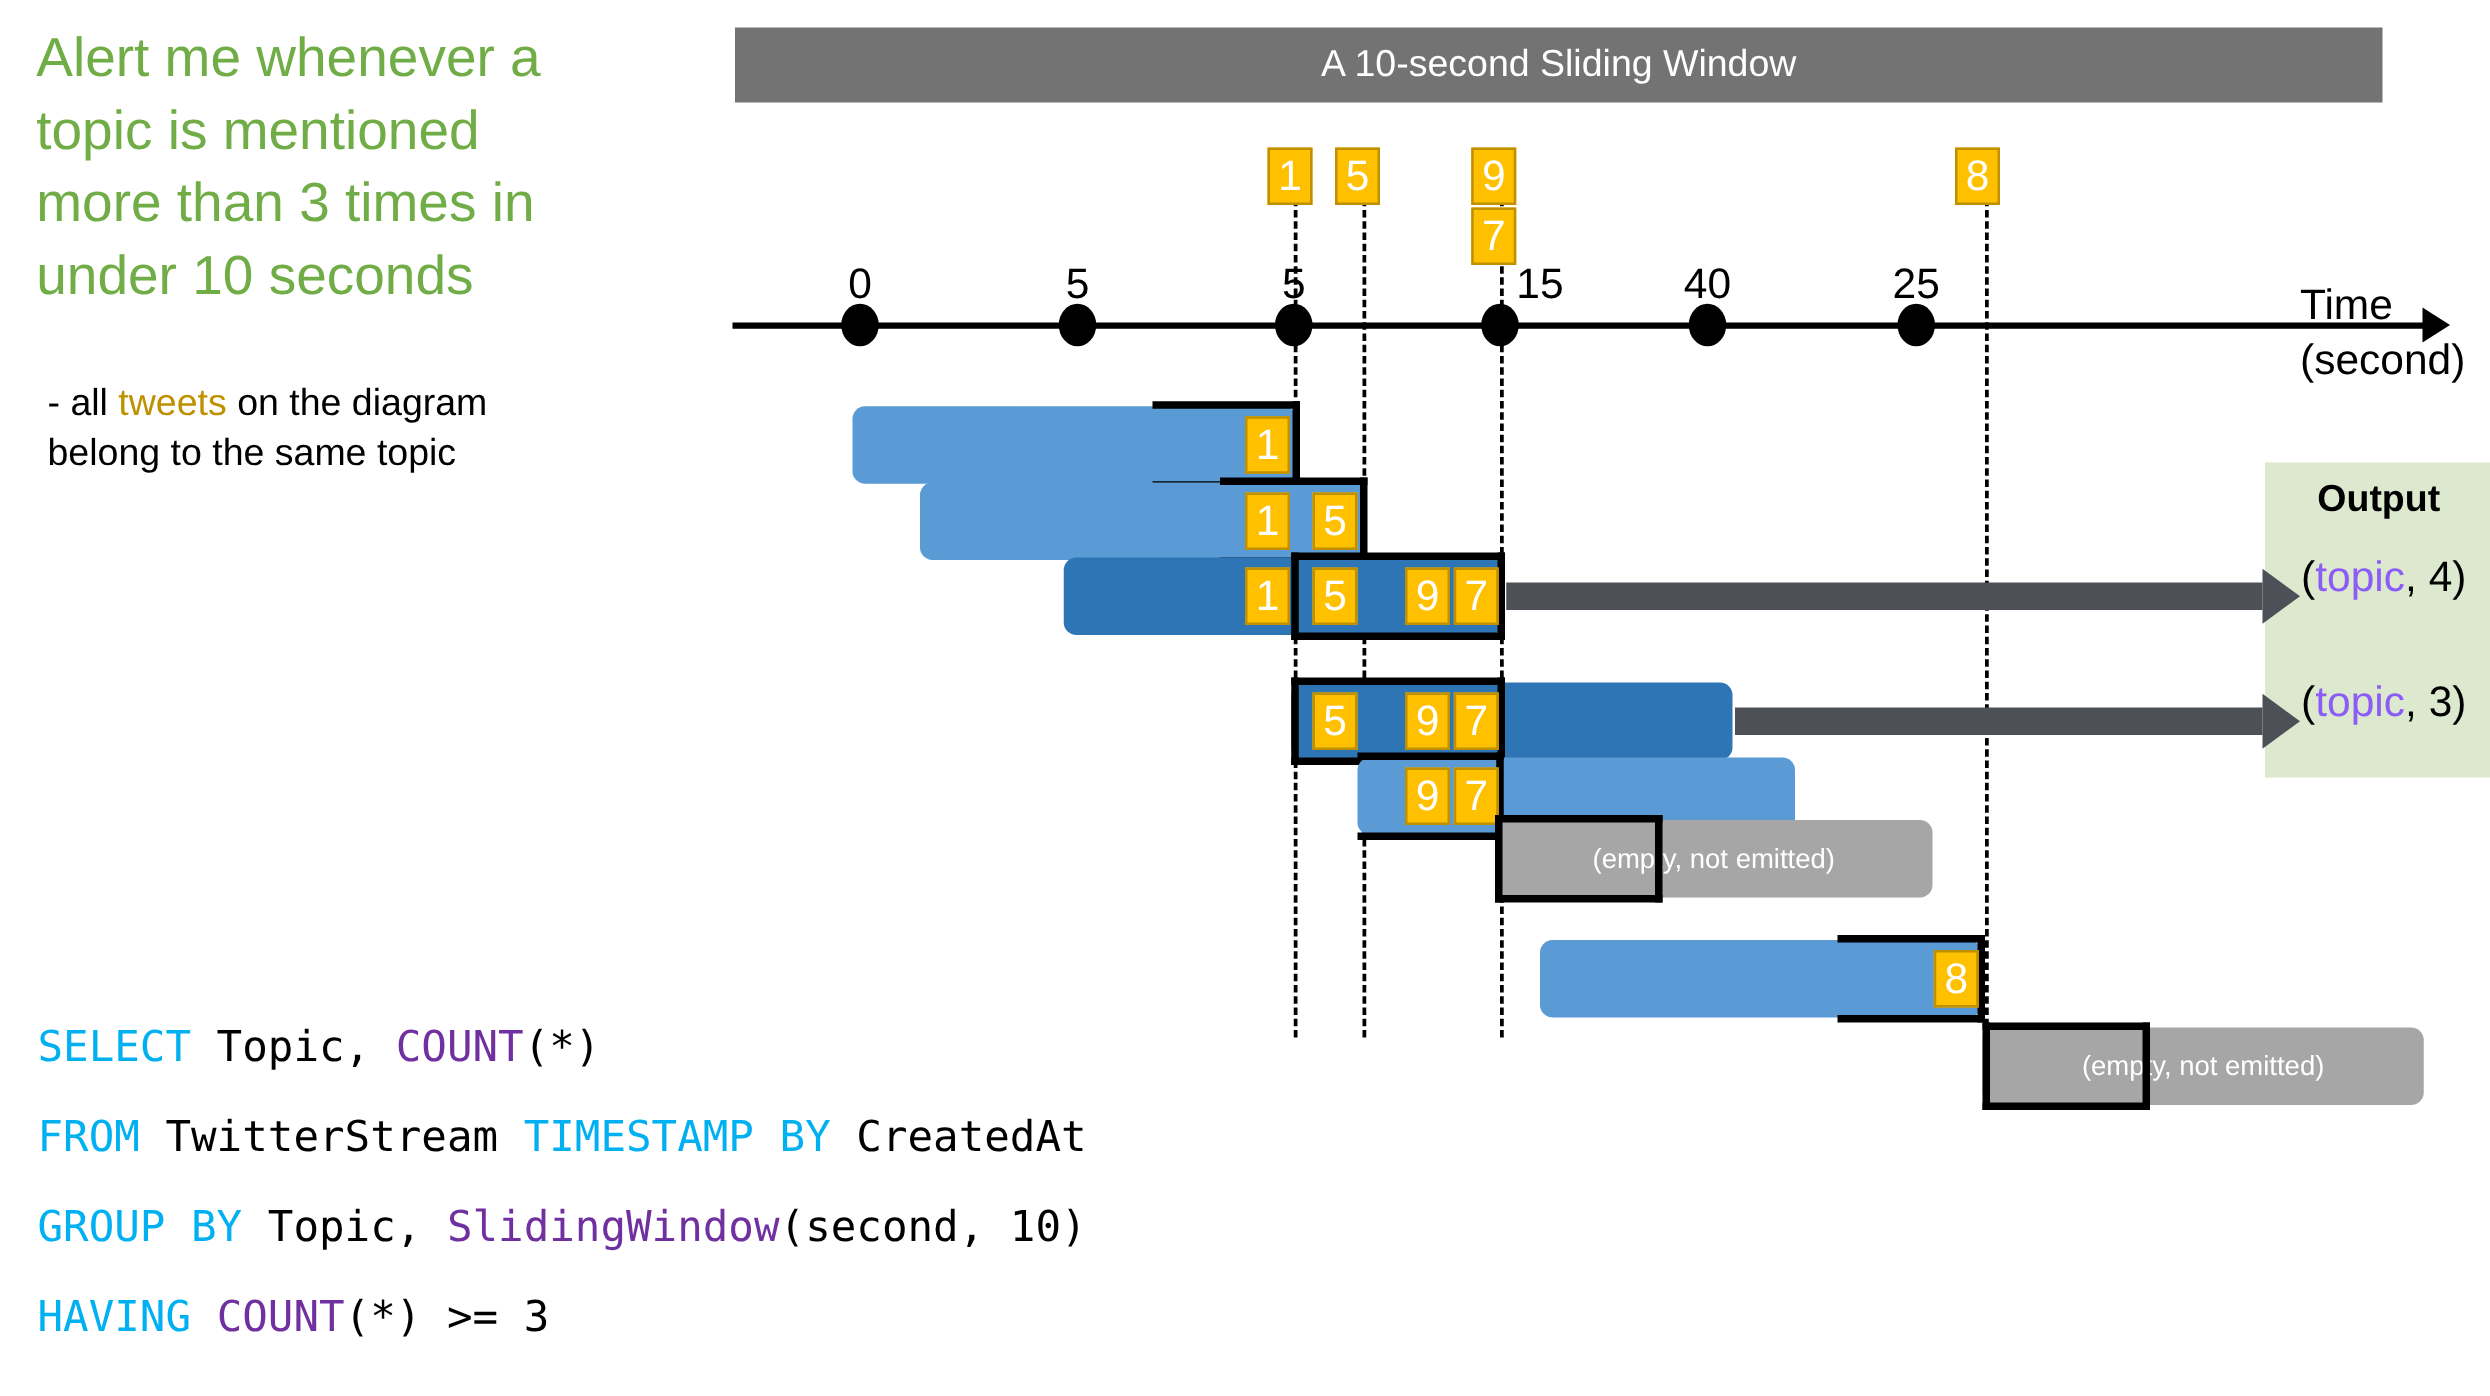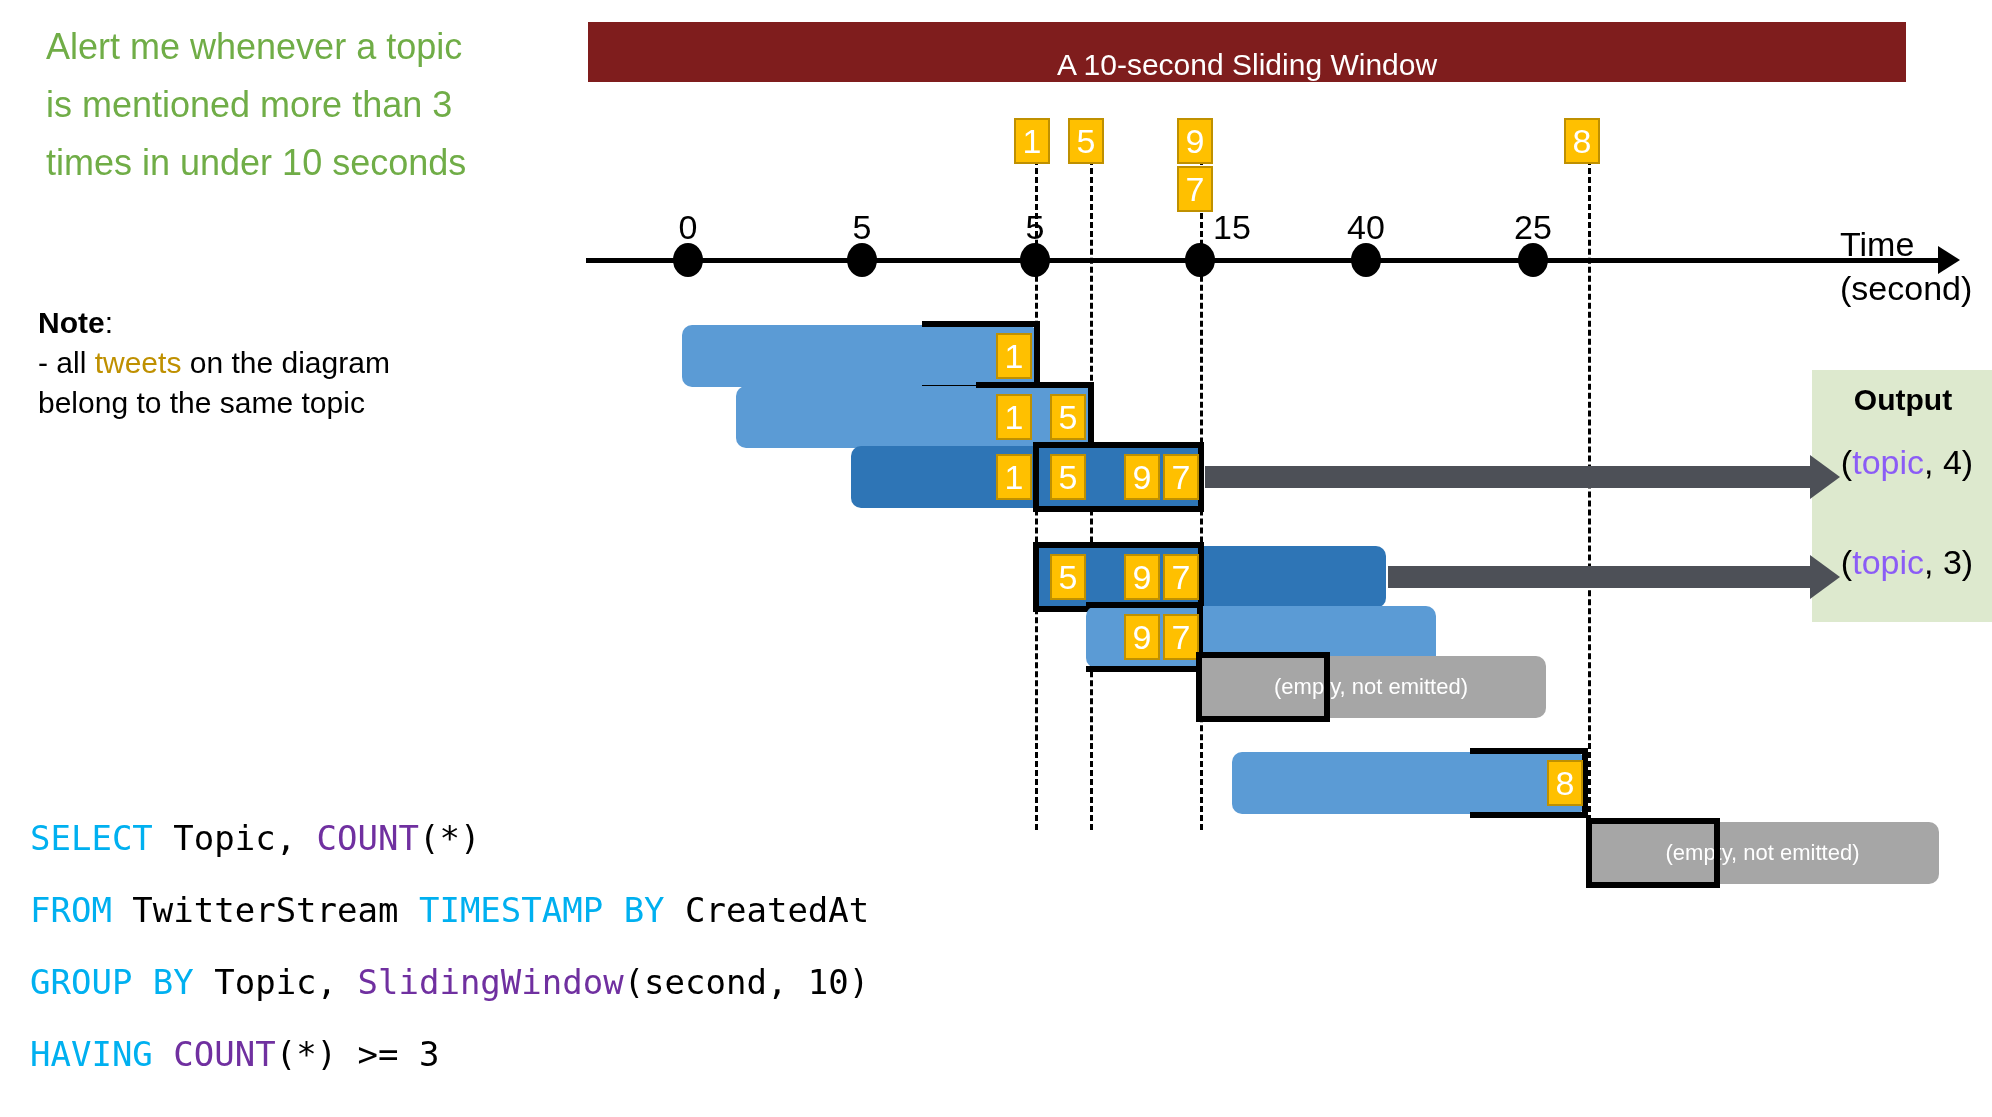--- a/index.html
+++ b/index.html
@@ -7,22 +7,22 @@
     width:1992px;height:1117px;
     background:#ffffff;
     font-family:"Liberation Sans", sans-serif;
     position:relative;
     overflow:hidden;
   }
   .abs{position:absolute;}
 
   
   #headline{
-    left:46px;top:18px;width:440px;
-    font-size:36px;line-height:58px;
+    left:29px;top:18px;width:440px;
+    font-size:44px;line-height:58px;
     color:#70AD47;
   }
   #note-block{
     left:38px;top:303px;width:430px;
     font-size:30px;line-height:40px;color:#000;
   }
   #note-title{font-weight:bold;}
   .tweets-word{color:#BF9000;}
 
   
@@ -31,23 +31,23 @@
     font-family:"DejaVu Sans Mono", monospace;
     font-size:34px;line-height:72px;
     color:#000;white-space:pre;
   }
   .kw-blue{color:#00B0F0;}
   .kw-purple{color:#7030A0;}
 
   
   #banner{
     left:588px;top:22px;width:1318px;height:60px;
-    background:#7f1d1d;
+    background:#737373;
     color:#ffffff;font-size:30px;
-    display:flex;align-items:flex-end;justify-content:center;
+    display:flex;align-items:center;justify-content:center;
   }
 
   
   #axis-line{
     left:586px;top:258px;width:1354px;height:5px;background:#000;
   }
   #axis-arrow{
     left:1938px;top:246px;width:0;height:0;
     border-top:14px solid transparent;
     border-bottom:14px solid transparent;
@@ -127,21 +127,20 @@
     font-size:34px;color:#000;
   }
   .topic-word{color:#8b5cf6;}
 </style>
 </head>
 <body>
 
 <div class="abs" id="headline">Alert me whenever a topic is mentioned more than 3 times in under 10 seconds</div>
 
 <div class="abs" id="note-block">
-  <div><span id="note-title">Note</span><span>:</span></div>
   <div><span>- all </span><span class="tweets-word">tweets</span><span> on the diagram belong to the same topic</span></div>
 </div>
 
 <div class="abs" id="sql"><div><span class="kw-blue">SELECT</span><span> Topic, </span><span class="kw-purple">COUNT</span><span>(*)</span></div><div><span class="kw-blue">FROM</span><span> TwitterStream </span><span class="kw-blue">TIMESTAMP BY</span><span> CreatedAt</span></div><div><span class="kw-blue">GROUP BY</span><span> Topic, </span><span class="kw-purple">SlidingWindow</span><span>(second, 10)</span></div><div><span class="kw-blue">HAVING</span><span> </span><span class="kw-purple">COUNT</span><span>(*) &gt;= 3</span></div></div>
 
 <div class="abs" id="banner">
   <span>A 10-second Sliding Window</span>
 </div>
 
 <div class="abs" id="diagram-layer" style="left:0;top:0;width:1992px;height:1117px;"></div>

